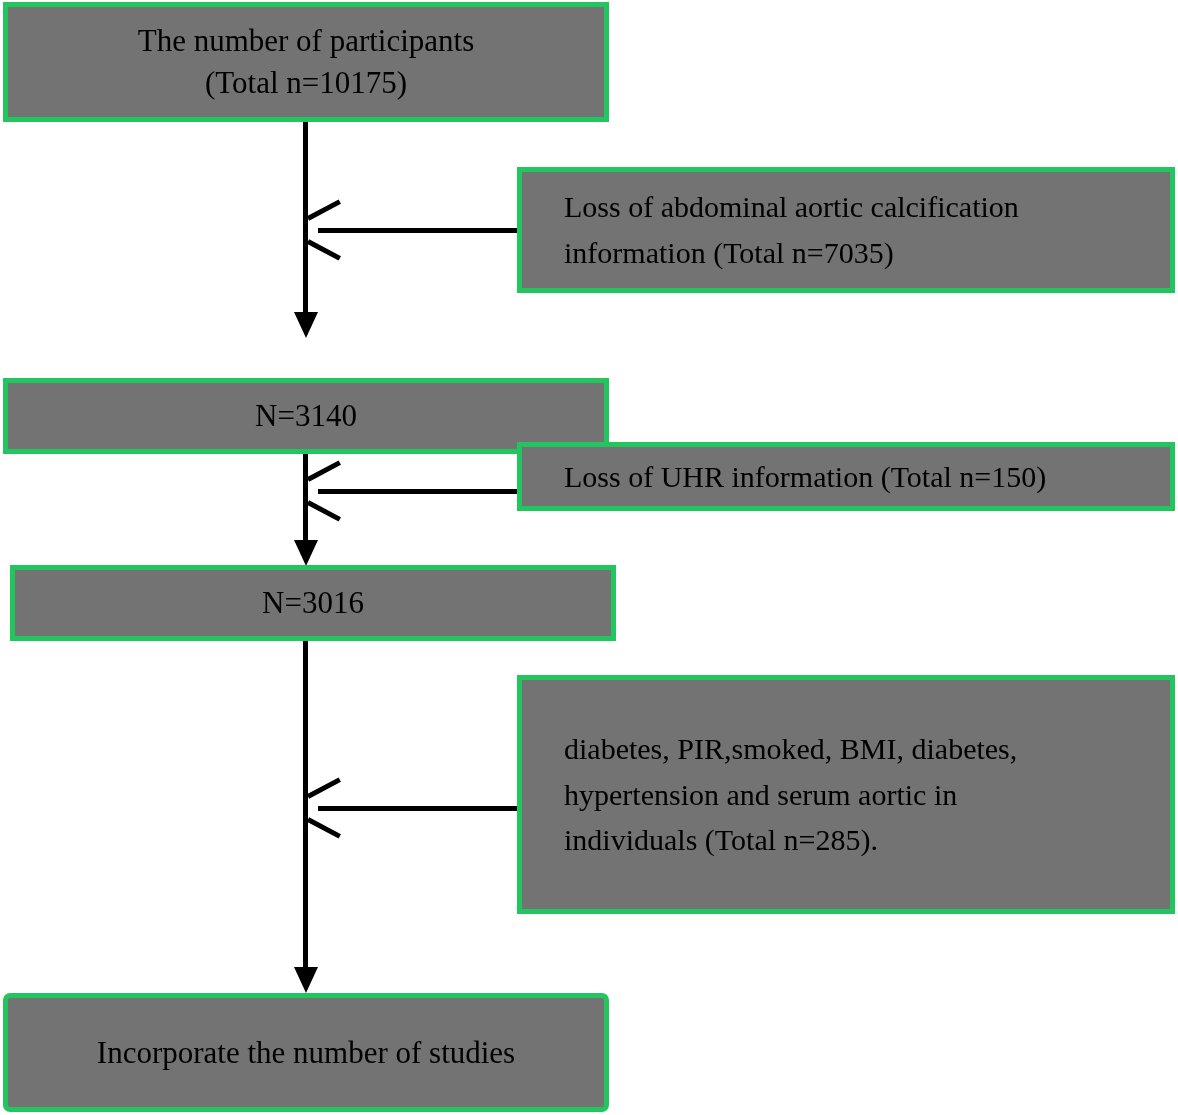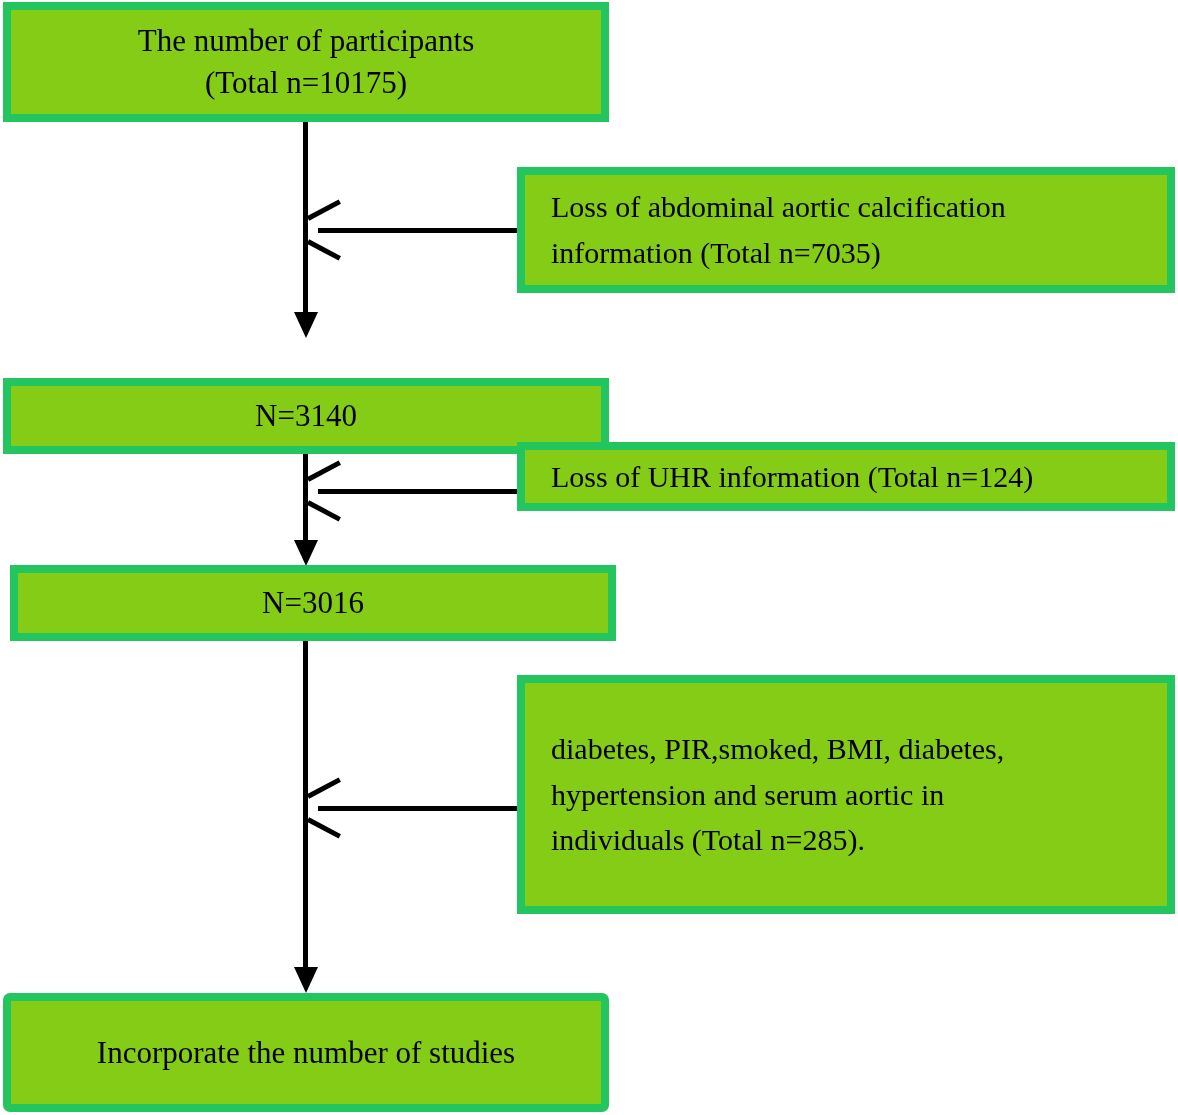--- a/index.html
+++ b/index.html
@@ -17,43 +17,43 @@
     width: 1178px;
     height: 1115px;
     background: #ffffff;
     overflow: hidden;
   }
 
   
   .box {
     position: absolute;
     box-sizing: border-box;
-    border: 8px solid #22c55e;
-    background: #84cc16;
+    border: 5px solid #22c55e;
+    background: #737373;
     display: flex;
     flex-direction: column;
     justify-content: center;
     z-index: 3;
   }
   .box.center-text {
     align-items: center;
     text-align: center;
   }
   .box.left-text {
     align-items: flex-start;
     text-align: left;
   }
   .box .line {
     display: block;
     white-space: nowrap;
     line-height: 1.34;
     font-size: 31px;
   }
   .box.left-text .line {
-    padding-left: 26px;
+    padding-left: 42px;
     line-height: 1.52;
     font-size: 30px;
   }
   .box.left-text.single .line {
     line-height: 1.2;
   }
 
   
   #box-participants   { left: 3px;   top: 2px;    width: 606px; height: 120px; }
   #box-n3140          { left: 3px;   top: 338px;  width: 606px; height: 76px; margin-top: 40px;  }
@@ -162,21 +162,21 @@
   <div class="box left-text" id="box-excl-aac">
     <span class="line">Loss of abdominal aortic calcification</span>
     <span class="line">information (Total n=7035)</span>
   </div>
 
   <div class="box center-text" id="box-n3140">
     <span class="line">N=3140</span>
   </div>
 
   <div class="box left-text single" id="box-excl-uhr">
-    <span class="line">Loss of UHR information (Total n=124)</span>
+    <span class="line">Loss of UHR information (Total n=150)</span>
   </div>
 
   <div class="box center-text" id="box-n3016">
     <span class="line">N=3016</span>
   </div>
 
   <div class="box left-text" id="box-excl-covars">
     <span class="line">diabetes, PIR,smoked, BMI, diabetes,</span>
     <span class="line">hypertension and serum aortic in</span>
     <span class="line">individuals (Total n=285).</span>

